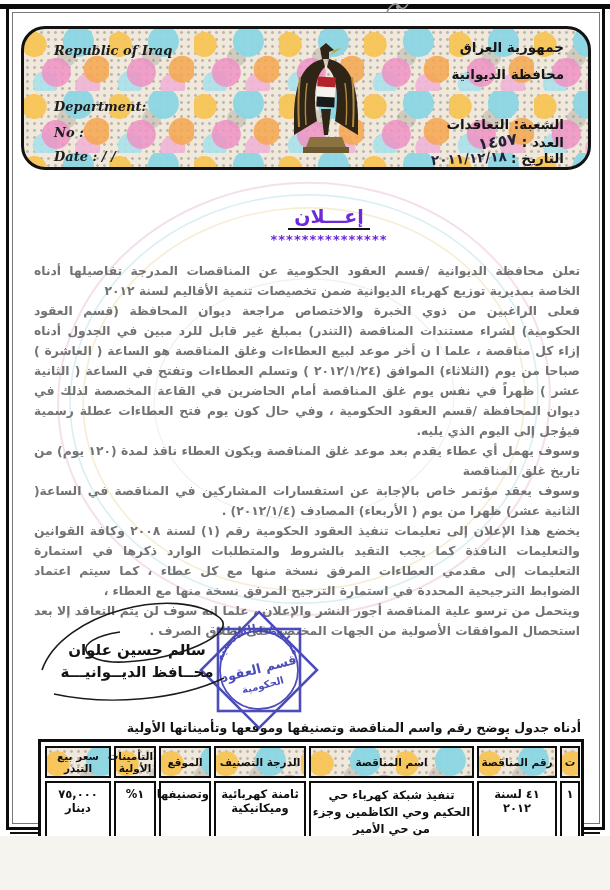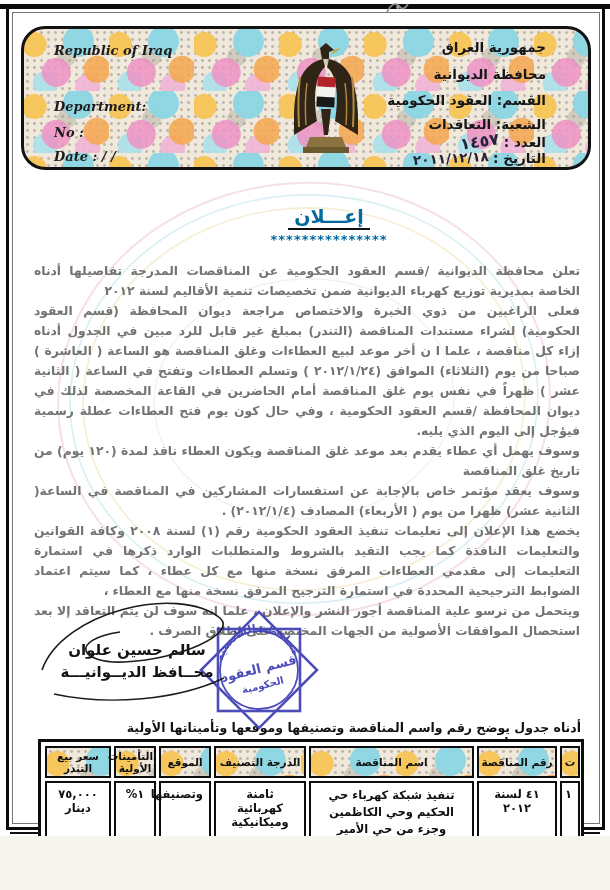--- a/index.html
+++ b/index.html
@@ -23,29 +23,29 @@
       radial-gradient(circle at 25% 88%, rgba(171,225,235,.9) 0 12px, rgba(171,225,235,0) 13px),
       radial-gradient(circle at 75% 92%, rgba(240,180,215,.9) 0 12px, rgba(240,180,215,0) 13px),
       radial-gradient(circle at 50% 45%, rgba(150,150,135,.35) 0 9px, rgba(150,150,135,0) 10px),
       radial-gradient(circle, rgba(70,70,70,.30) 1px, transparent 1.7px);
     background-size:85px 62px,85px 62px,85px 62px,85px 62px,85px 62px,85px 62px,85px 62px,7px 7px;
   }
 
   
   .header-box{position:absolute;left:21px;top:26px;width:564px;height:138px;border:3px solid #121212;border-radius:24px;overflow:hidden;}
   .eng-line{position:absolute;left:30px;font-family:"DejaVu Serif",serif;font-style:italic;font-weight:bold;font-size:13px;color:#1c1c1c;white-space:nowrap;}
-  .arb-line{position:absolute;right:42px;direction:rtl;font-weight:bold;font-size:13.5px;color:#161616;white-space:nowrap;}
+  .arb-line{position:absolute;right:24px;direction:rtl;font-weight:bold;font-size:13.5px;color:#161616;white-space:nowrap;}
   .hand{display:inline-block;font-size:16px;color:#23233a;transform:rotate(-8deg);}
   .hand2{display:inline-block;color:#23233a;transform:rotate(-3deg);}
   .emblem{position:absolute;left:256px;top:6px;width:92px;height:128px;}
 
   .ornament{position:absolute;left:384px;top:0px;width:26px;height:16px;}
 
   
-  .title-block{position:absolute;left:0;right:0;top:205px;text-align:center;color:#0369a1;padding-left:48px;}
+  .title-block{position:absolute;left:0;right:0;top:205px;text-align:center;color:#6d28d9;padding-left:48px;}
   .title-word{display:inline-block;font-size:19px;font-weight:bold;border-bottom:2px solid #111;padding:0 6px 1px;direction:rtl;}
   .title-stars{margin-top:2px;font-size:13px;font-weight:bold;letter-spacing:1px;}
 
   
   .watermark{position:absolute;left:52px;top:172px;width:505px;height:455px;pointer-events:none;}
 
   
   .body-text{position:absolute;left:34px;top:261px;width:546px;direction:rtl;text-align:justify;font-weight:700;font-size:12.3px;line-height:20px;color:#737373;}
   .body-text p{margin:0;}
 
@@ -54,21 +54,21 @@
   .sig-text{position:absolute;left:46px;top:641px;width:182px;text-align:center;direction:rtl;font-weight:bold;font-size:15px;color:#131313;z-index:2;}
   .sig-text .role{margin-top:4px;}
 
   .stamp{position:absolute;left:196px;top:607px;width:126px;height:126px;opacity:.92;z-index:1;}
 
   
   .table-caption{position:absolute;right:29px;left:90px;top:720px;direction:rtl;text-align:right;font-weight:bold;font-size:12.5px;color:#121212;}
   .table-wrap{position:absolute;left:38px;top:739px;width:546px;border:3px solid #0d0d0d;background:#fff;padding:1px;box-sizing:border-box;}
   table.tender{width:100%;border-collapse:separate;border-spacing:3px;direction:rtl;table-layout:fixed;}
   table.tender th{border:2px solid #0d0d0d;font-size:10.5px;font-weight:bold;color:#101010;padding:2px 1px;height:24px;vertical-align:middle;}
-  table.tender td{border:2px solid #0d0d0d;background:#fff;font-size:11.5px;font-weight:bold;color:#101010;padding:4px 6px;height:58px;vertical-align:top;text-align:center;}
+  table.tender td{border:2px solid #0d0d0d;background:#fff;font-size:11.5px;font-weight:bold;color:#101010;padding:4px 0;height:58px;vertical-align:top;text-align:center;}
   td.seq-cell{color:#2c2c2c;font-size:11px;}
   td.name-cell{text-align:right;line-height:17px;}
 
   
   .footer-bar{position:absolute;left:27px;top:844px;width:557px;height:34px;box-sizing:border-box;border:3px solid #0d0d0d;border-radius:16px;display:flex;align-items:center;justify-content:center;gap:12px;direction:rtl;font-weight:bold;font-size:12px;color:#101825;}
   .footer-email{direction:ltr;font-family:"DejaVu Serif",serif;font-style:italic;font-weight:bold;}
 </style>
 </head>
 <body>
 
@@ -104,21 +104,20 @@
         <rect x="37" y="52" width="18" height="10" fill="#f4f2ec"></rect>
         <rect x="37" y="62" width="18" height="10" fill="#191919"></rect>
       </g>
       <path d="M41 74 L51 74 L48 100 L44 100 Z" fill="#2f2416"></path>
       <path d="M30 102 L62 102 L66 112 L26 112 Z" fill="#8a7340"></path>
       <rect x="23" y="112" width="46" height="6" fill="#6b5a30"></rect>
     </svg>
 
     <span class="arb-line" style="top:10px;">جمهورية العراق</span>
     <span class="arb-line" style="top:37px;">محافظة الديوانية</span>
-    <span class="arb-line" style="top:63px;">القسم: العقود الحكومية</span>
     <span class="arb-line" style="top:87px;">الشعبة: التعاقدات</span>
     <span class="arb-line" style="top:103px;">
       <span>العدد :</span>
       <span class="hand">١٤٥٧</span>
     </span>
     <span class="arb-line" style="top:121px;">
       <span>التاريخ :</span>
       <span class="hand2">٢٠١١/١٢/١٨</span>
     </span>
   </div>

